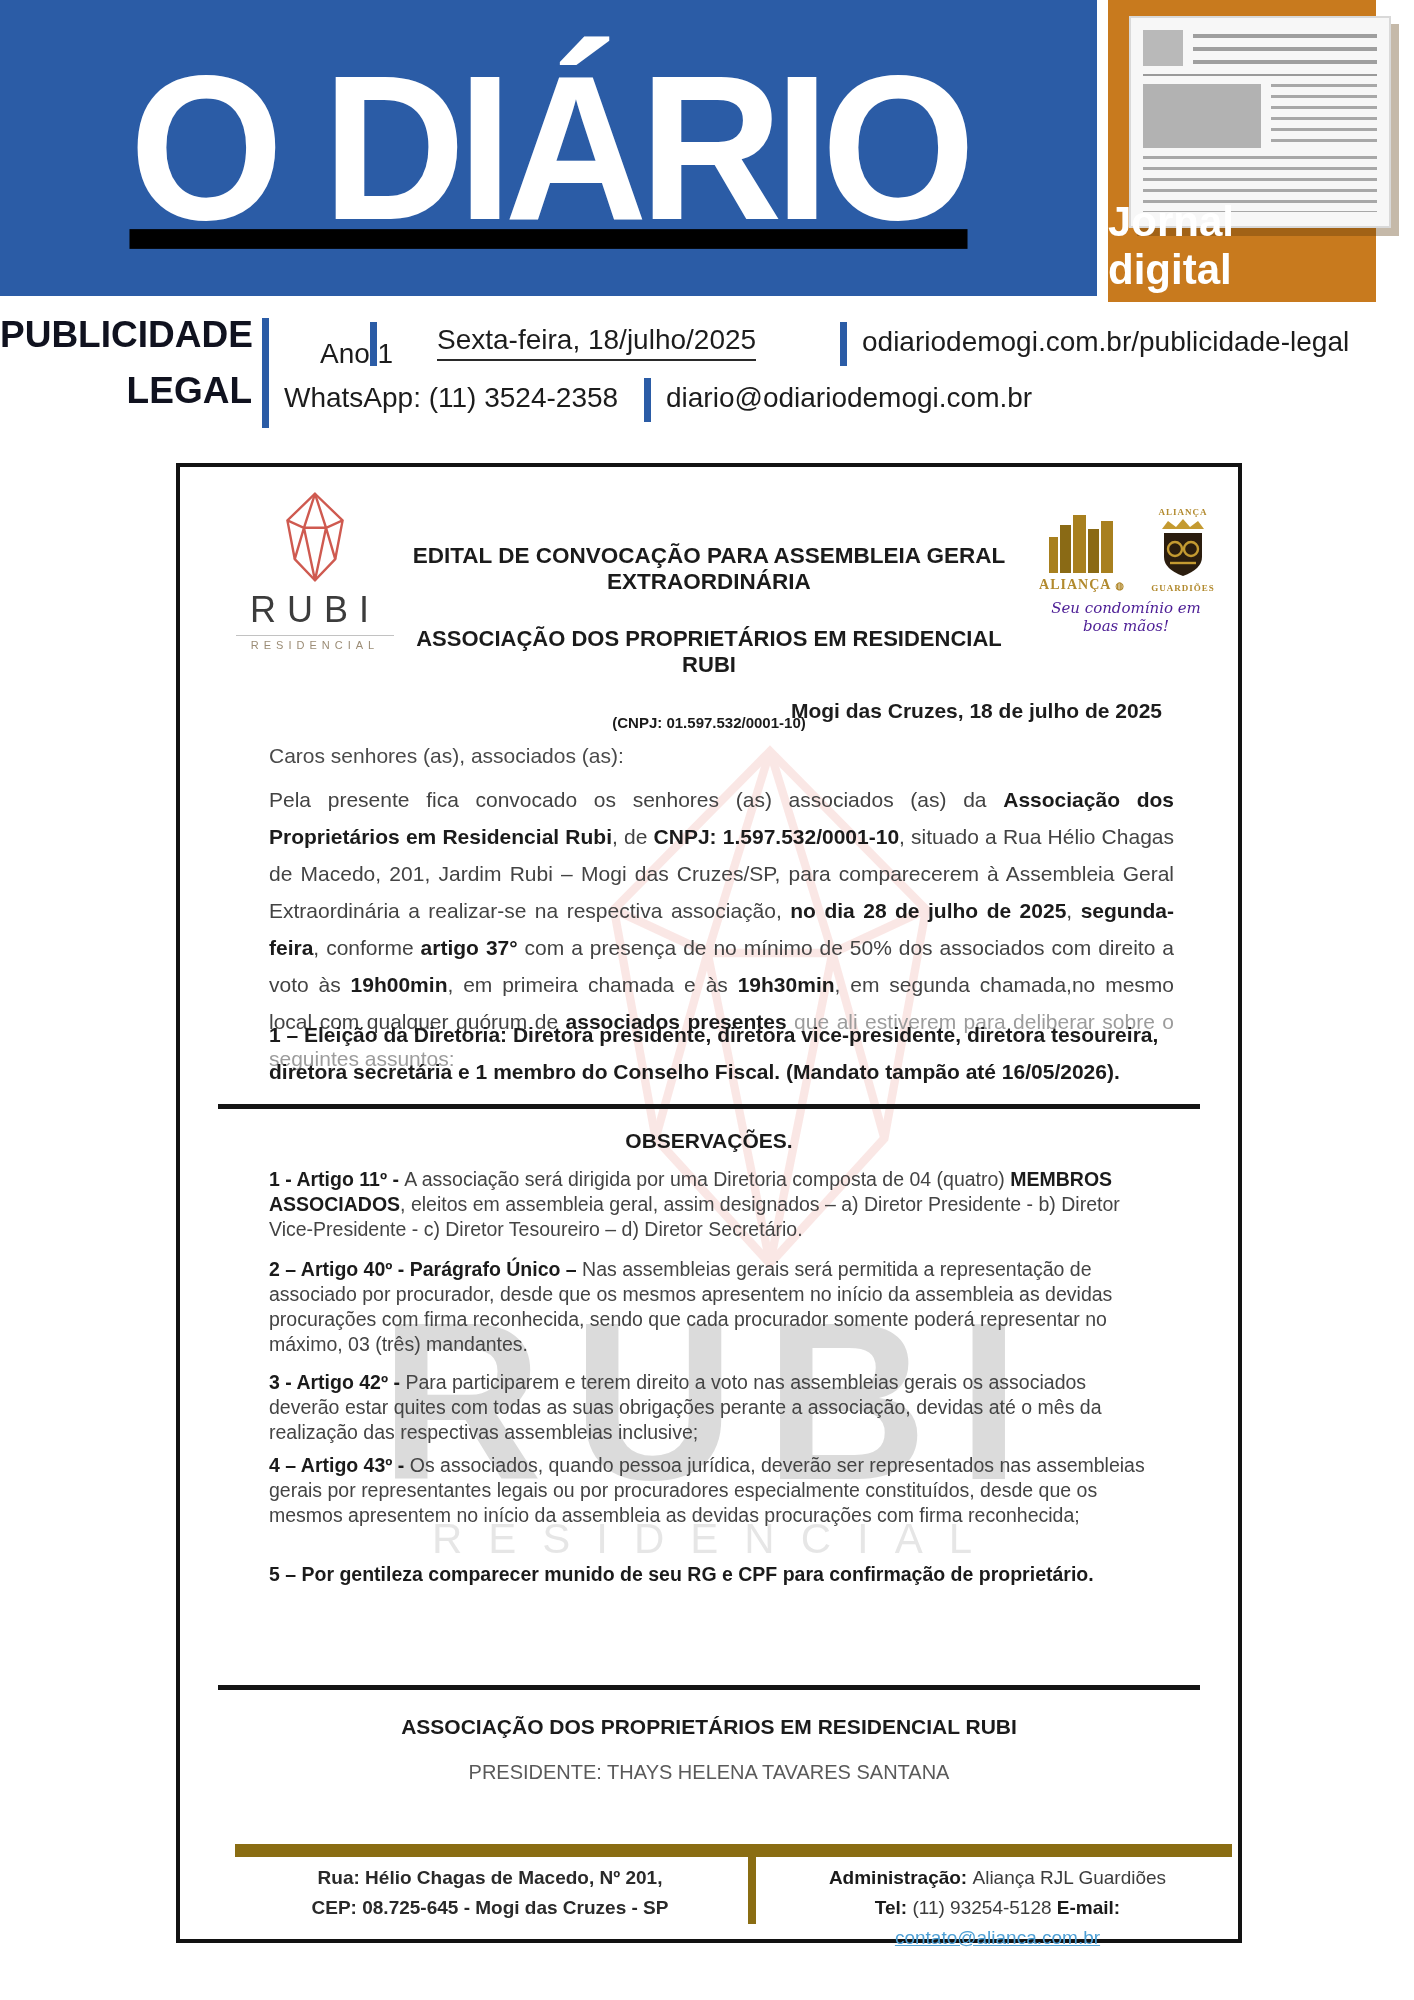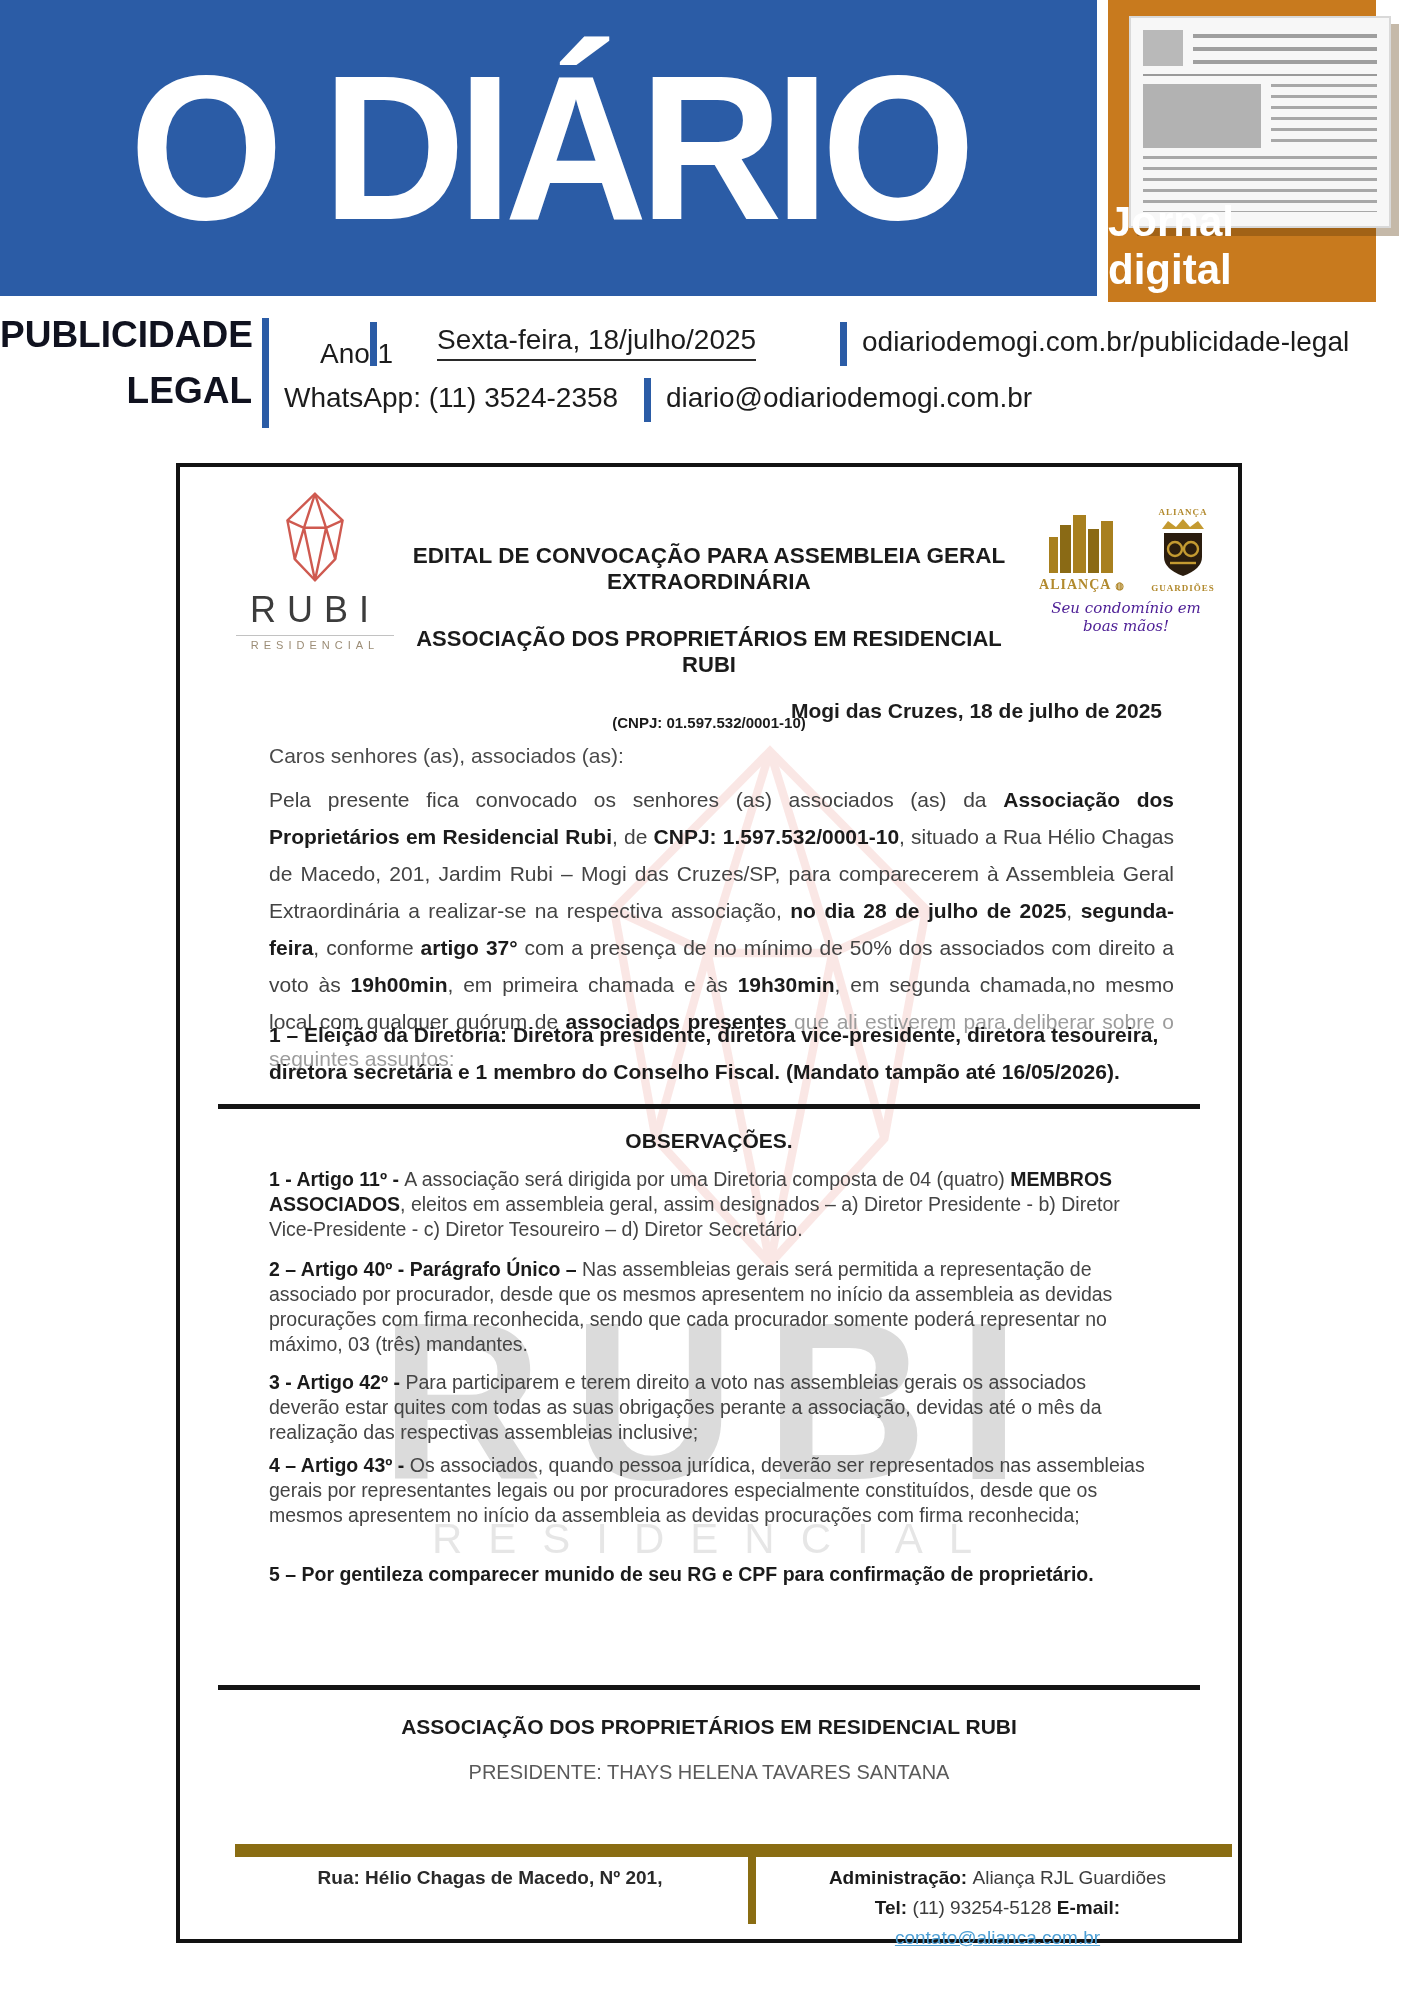--- a/index.html
+++ b/index.html
@@ -1,21 +1,21 @@
 <!DOCTYPE html>
 <html><head>
 <meta charset="utf-8">
 <style>
   html,body{margin:0;padding:0;background:#ffffff;}
   .page{position:relative;width:1414px;height:2000px;background:#ffffff;overflow:hidden;
         font-family:"Liberation Sans",sans-serif;}
 
   
   .banner-blue{position:absolute;left:0;top:0;width:1097px;height:296px;background:#2b5ca6;
-               display:flex;align-items:center;justify-content:center;}
+               display:flex;align-items:center;justify-content:center;text-decoration:underline;}
   .brand{font-size:198px;font-weight:bold;letter-spacing:-8px;color:#ffffff;line-height:1;
          transform:scaleY(1.04);white-space:nowrap;}
   .banner-orange{position:absolute;left:1108px;top:0;width:268px;height:302px;background:#c87a1e;}
   .paper{position:absolute;left:21px;top:16px;width:262px;height:212px;background:#f7f7f7;
          border:2px solid #d9d9d9;box-shadow:8px 8px 0 rgba(90,55,10,.35);padding:12px;box-sizing:border-box;}
   .p-head{display:flex;gap:10px;margin-bottom:8px;}
   .p-avatar{width:40px;height:36px;background:#b9b9b9;}
   .p-headlines{flex:1;margin-top:4px;background:repeating-linear-gradient(#9f9f9f 0 4px,transparent 4px 13px);height:32px;width:85%;}
   .p-rule{height:2px;background:#9a9a9a;margin:2px 0 8px 0;}
   .p-mid{display:flex;gap:10px;margin-bottom:8px;}
@@ -206,20 +206,21 @@
 
     <div class="rule-thick" style="top:1218px;"></div>
 
     <div class="sig-title">ASSOCIAÇÃO DOS PROPRIETÁRIOS EM RESIDENCIAL RUBI</div>
     <div class="sig-pres">PRESIDENTE: THAYS HELENA TAVARES SANTANA</div>
 
     <div class="gold-bar"></div>
     <div class="gold-sep"></div>
     <div class="f-left">
       <div>Rua: Hélio Chagas de Macedo, Nº 201,</div>
+      <div>CEP: 08.725-645 - Mogi das Cruzes - SP</div>
     </div>
     <div class="f-right">
       <div><span class="seg-b">Administração: </span><span>Aliança RJL Guardiões</span></div>
       <div><span class="seg-b">Tel: </span><span>(11) 93254-5128 </span><span class="seg-b">E-mail: </span><span class="seg-link">contato@alianca.com.br</span></div>
     </div>
 
   </div>
 </div>
 
 </body></html>

